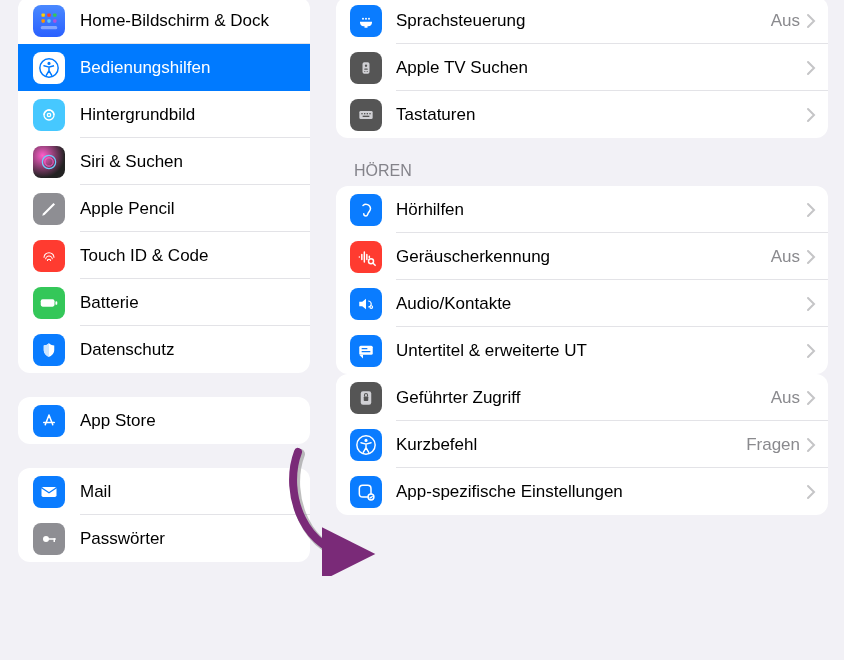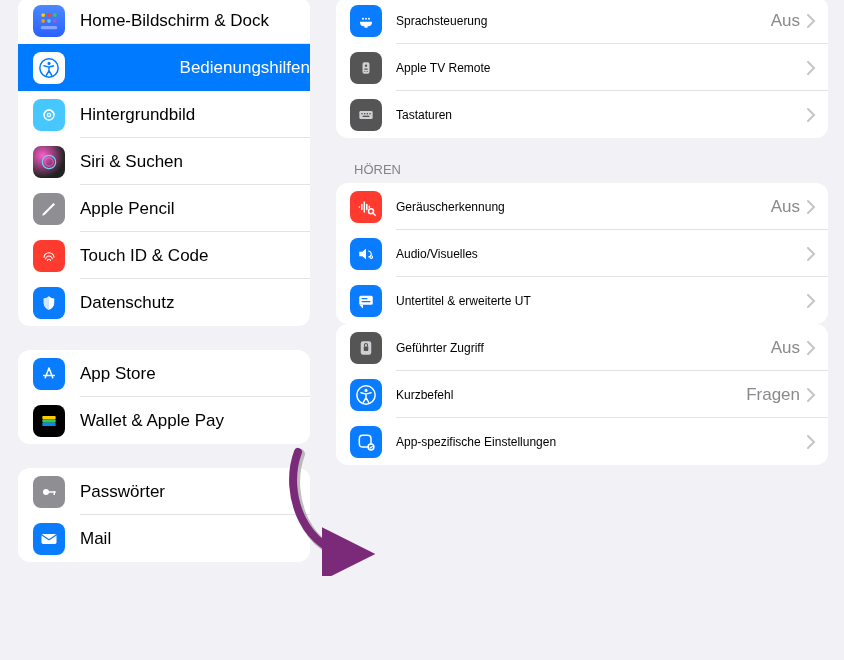--- a/index.html
+++ b/index.html
@@ -34,21 +34,21 @@
     position: relative;
     cursor: pointer;
   }
   .side-item .sep {
     position: absolute;
     left: 62px; right: 0; bottom: 0;
     height: 1px;
     background: #e3e3e7;
   }
   .side-item:last-child .sep { display: none; }
-  .side-item.selected { background: #007aff; color: #fff; border-radius: 0; justify-content: space-between; }
+  .side-item.selected { background: #007aff; color: #fff; border-radius: 0; }
 
   .side-icon {
     width: 32px; height: 32px;
     border-radius: 8px;
     margin: 0 15px;
     flex: none;
     display: flex;
     align-items: center;
     justify-content: center;
     color: #fff;
@@ -57,21 +57,21 @@
   .side-label { font-size: 17px; }
 
   
   .content {
     flex: 1;
     height: 100%;
     padding: 0 16px;
     overflow: hidden;
   }
   .group-header {
-    font-size: 13px;
+    font-size: 16px;
     text-transform: uppercase;
     color: #84838a;
     padding: 24px 18px 6px;
   }
   .row-group {
     background: #fff;
     border-radius: 12px;
     overflow: hidden;
   }
   .row {
@@ -94,21 +94,21 @@
     width: 32px; height: 32px;
     border-radius: 8px;
     margin: 0 14px;
     flex: none;
     display: flex;
     align-items: center;
     justify-content: center;
     color: #fff;
     font-size: 16px;
   }
-  .row-label { flex: 1; font-size: 12px; }
+  .row-label { flex: 1; font-size: 17px; }
   .row-value { color: #8a8a8e; font-size: 17px; margin-right: 6px; }
   .chev {
     width: 10px; height: 16px;
     color: #c5c5c7;
     flex: none;
   }
   .chev svg { display:block; }
 
   
   .annotation-arrow {
@@ -213,72 +213,72 @@
         <svg viewBox="0 0 24 24" width="20" height="20" fill="none" stroke="#fff" stroke-width="1.3">
             <path d="M6 14c0-3 2.5-6 6-6s6 3 6 6"></path>
             <path d="M8 16c0-2 1.8-4 4-4s4 2 4 4"></path>
             <path d="M10 18c0-1 .9-2 2-2s2 1 2 2"></path>
           </svg>
       </div>
       <span class="side-label">Touch ID &amp; Code</span>
       <div class="sep"></div>
     </div>
     <div class="side-item">
+      <div class="side-icon bg-batt">
+        <svg viewBox="0 0 24 24" width="22" height="22" fill="#fff">
+            <rect x="3" y="8" width="15" height="8" rx="2"></rect>
+            <rect x="19" y="10" width="2" height="4" rx="1"></rect>
+          </svg>
+      </div>
+      <span class="side-label">Batterie</span>
+      <div class="sep"></div>
+    </div>
+    <div class="side-item">
       <div class="side-icon bg-priv">
         <svg viewBox="0 0 24 24" width="18" height="18" fill="#fff">
             <path d="M12 3 C10 5 7 6 5 6 V12c0 5 4 8 7 9 3-1 7-4 7-9 V6 c-2 0-5-1-7-3z" fill="#fff"></path>
             <path d="M12 3 C10 5 7 6 5 6 V12c0 5 4 8 7 9" fill="#cfe6ff"></path>
           </svg>
       </div>
       <span class="side-label">Datenschutz</span>
     </div>
   </div>
 
   <div class="side-group">
     <div class="side-item">
       <div class="side-icon bg-store">
         <svg viewBox="0 0 24 24" width="18" height="18" fill="none" stroke="#fff" stroke-width="2" stroke-linecap="round">
             <path d="M12 4 L7 17 M12 4 L17 17 M5 14 H14 M16 14 H19"></path>
           </svg>
       </div>
       <span class="side-label">App Store</span>
       <div class="sep"></div>
     </div>
-    <div class="side-item">
-      <div class="side-icon bg-wallet">
-        <svg viewBox="0 0 24 24" width="20" height="20">
-            <rect x="4" y="6" width="16" height="4" rx="1" fill="#ffcc00"></rect>
-            <rect x="4" y="10" width="16" height="4" rx="1" fill="#34c759"></rect>
-            <rect x="4" y="14" width="16" height="4" rx="1" fill="#0a84ff"></rect>
-          </svg>
-      </div>
-      <span class="side-label">Wallet &amp; Apple Pay</span>
-    </div>
   </div>
 
   <div class="side-group">
+    <div class="side-item">
+      <div class="side-icon bg-mail">
+        <svg viewBox="0 0 24 24" width="20" height="20" fill="#fff">
+            <rect x="3" y="6" width="18" height="12" rx="2"></rect>
+            <path d="M3 7 L12 13 L21 7" fill="none" stroke="#0a7cff" stroke-width="1.5"></path>
+          </svg>
+      </div>
+      <span class="side-label">Mail</span>
+      <div class="sep"></div>
+    </div>
     <div class="side-item">
       <div class="side-icon bg-pass">
         <svg viewBox="0 0 24 24" width="18" height="18" fill="#fff">
             <circle cx="8" cy="12" r="4"></circle>
             <rect x="11" y="11" width="10" height="2"></rect>
             <rect x="18" y="11" width="2" height="5"></rect>
           </svg>
       </div>
       <span class="side-label">Passwörter</span>
-      <div class="sep"></div>
-    </div>
-    <div class="side-item">
-      <div class="side-icon bg-mail">
-        <svg viewBox="0 0 24 24" width="20" height="20" fill="#fff">
-            <rect x="3" y="6" width="18" height="12" rx="2"></rect>
-            <path d="M3 7 L12 13 L21 7" fill="none" stroke="#0a7cff" stroke-width="1.5"></path>
-          </svg>
-      </div>
-      <span class="side-label">Mail</span>
       <div class="sep"></div>
     </div>
   </div>
 
 </div>
 
 <div class="content">
 
   <div class="row-group" style="margin-top:-3px">
     <div class="row">
@@ -302,21 +302,21 @@
     <div class="row">
       <div class="row-icon bg-remote">
         <svg viewBox="0 0 24 24" width="14" height="22" fill="#d0d0d4">
             <rect x="6" y="2" width="12" height="20" rx="3"></rect>
             <circle cx="12" cy="8" r="2" fill="#555"></circle>
             <rect x="9" y="13" width="6" height="2" rx="1" fill="#555"></rect>
             <rect x="9" y="17" width="2" height="2" rx="1" fill="#555"></rect>
             <rect x="13" y="17" width="2" height="2" rx="1" fill="#555"></rect>
           </svg>
       </div>
-      <span class="row-label">Apple TV Remote</span>
+      <span class="row-label">Apple TV Suchen</span>
       <span class="row-value"></span>
       <span class="chev">
           <svg viewBox="0 0 10 16" width="10" height="16">
             <path d="M2 2 L8 8 L2 14" fill="none" stroke="currentColor" stroke-width="2" stroke-linecap="round"></path>
           </svg>
         </span>
       <div class="sep"></div>
     </div>
     <div class="row">
       <div class="row-icon bg-keyb">
@@ -335,20 +335,35 @@
           <svg viewBox="0 0 10 16" width="10" height="16">
             <path d="M2 2 L8 8 L2 14" fill="none" stroke="currentColor" stroke-width="2" stroke-linecap="round"></path>
           </svg>
         </span>
     </div>
   </div>
 
   <div class="group-header">HÖREN</div>
   <div class="row-group">
     <div class="row">
+      <div class="row-icon bg-hear">
+        <svg viewBox="0 0 24 24" width="18" height="20" fill="#fff">
+            <path d="M8 6a6 6 0 0 1 10 4c0 3-2 4-3 6s-1 4-3 4-3-1-3-3" fill="none" stroke="#fff" stroke-width="2" stroke-linecap="round"></path>
+          </svg>
+      </div>
+      <span class="row-label">Hörhilfen</span>
+      <span class="row-value"></span>
+      <span class="chev">
+          <svg viewBox="0 0 10 16" width="10" height="16">
+            <path d="M2 2 L8 8 L2 14" fill="none" stroke="currentColor" stroke-width="2" stroke-linecap="round"></path>
+          </svg>
+        </span>
+      <div class="sep"></div>
+    </div>
+    <div class="row">
       <div class="row-icon bg-sound">
         <svg viewBox="0 0 24 24" width="20" height="20" fill="none" stroke="#fff" stroke-width="1.8" stroke-linecap="round">
             <path d="M4 12v0 M7 9v6 M10 6v12 M13 9v6 M16 11v2"></path>
             <circle cx="18" cy="17" r="3"></circle>
             <path d="M20.5 19.5 L23 22"></path>
           </svg>
       </div>
       <span class="row-label">Geräuscherkennung</span>
       <span class="row-value">Aus</span>
       <span class="chev">
@@ -360,21 +375,21 @@
     </div>
     <div class="row">
       <div class="row-icon bg-av">
         <svg viewBox="0 0 24 24" width="20" height="18" fill="#fff">
             <path d="M3 9v6h4l5 4V5L7 9H3z"></path>
             <path d="M15 16c2 0 4-2 4-4s-2-4-4-4" fill="none" stroke="#fff" stroke-width="1.6"></path>
             <circle cx="19" cy="16" r="2.5" fill="#fff"></circle>
             <circle cx="19" cy="16" r="1" fill="#0a7cff"></circle>
           </svg>
       </div>
-      <span class="row-label">Audio/Visuelles</span>
+      <span class="row-label">Audio/Kontakte</span>
       <span class="row-value"></span>
       <span class="chev">
           <svg viewBox="0 0 10 16" width="10" height="16">
             <path d="M2 2 L8 8 L2 14" fill="none" stroke="currentColor" stroke-width="2" stroke-linecap="round"></path>
           </svg>
         </span>
       <div class="sep"></div>
     </div>
     <div class="row">
       <div class="row-icon bg-cc">

